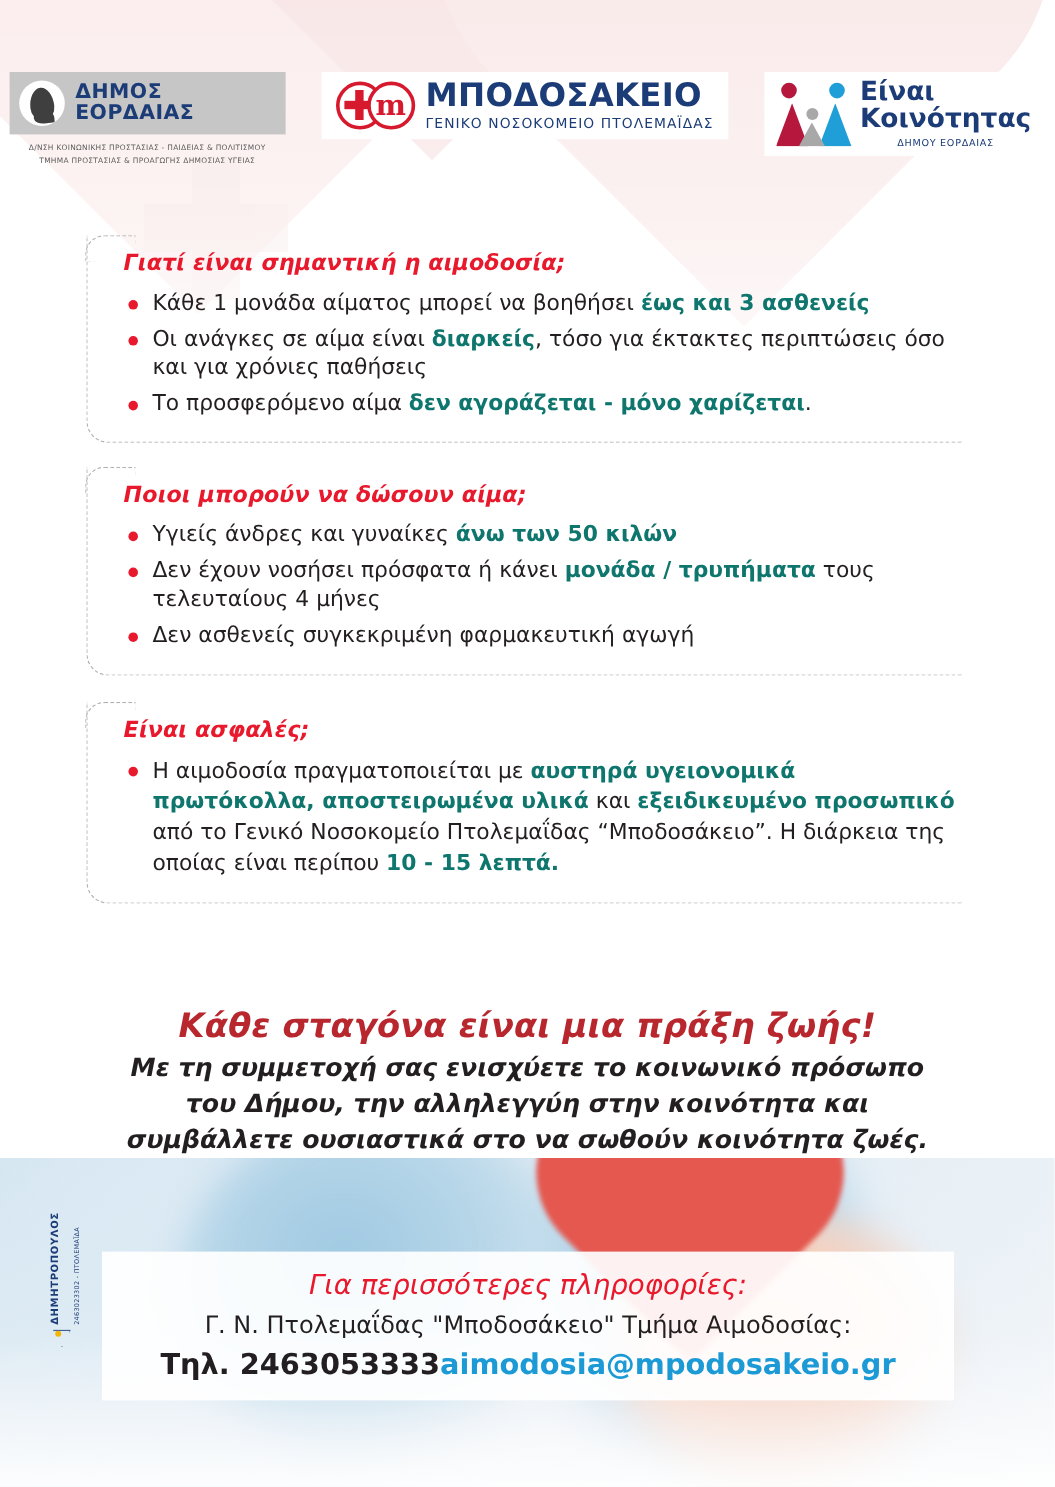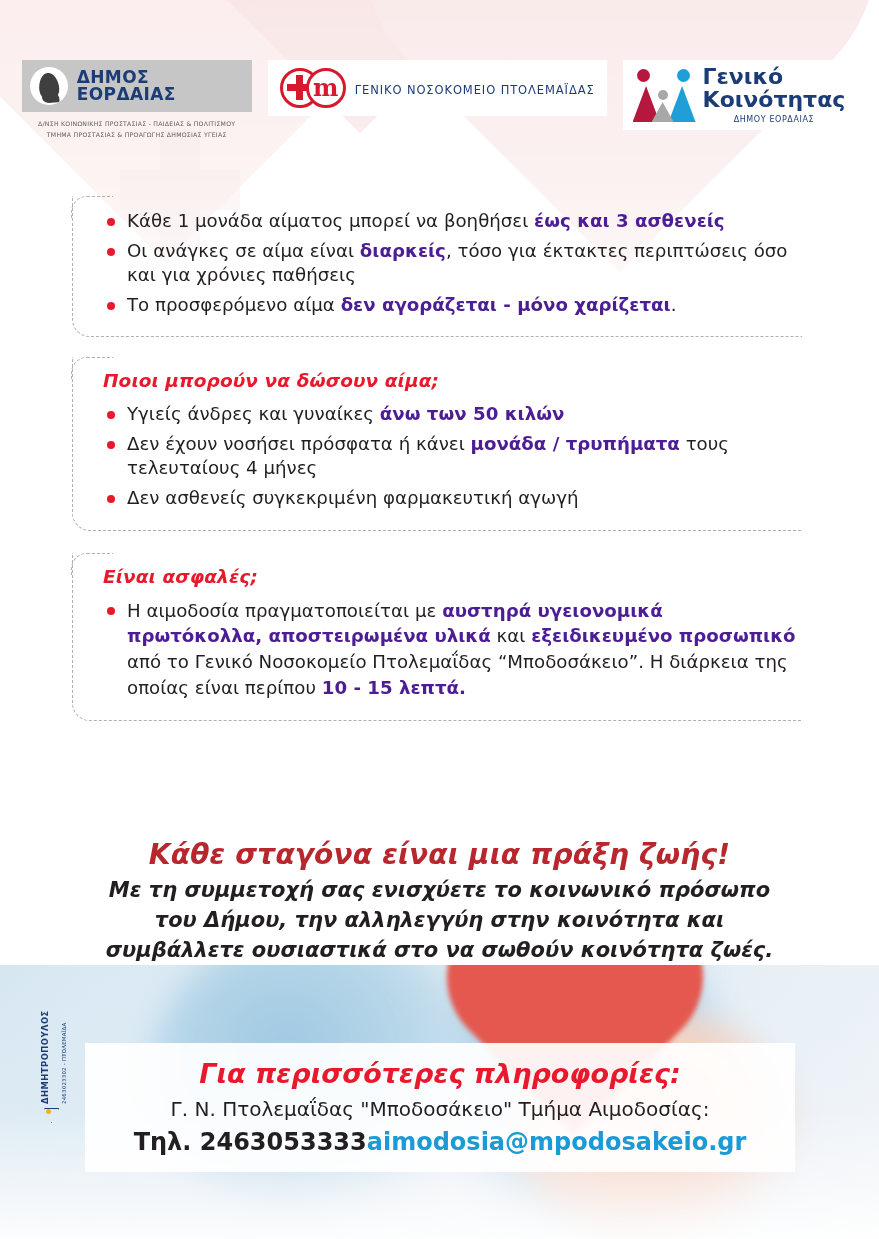--- a/index.html
+++ b/index.html
@@ -95,21 +95,21 @@
 
   
   .logo-bar {
     position: absolute;
     top: 60px; left: 0;
     width: 879px;
     height: 110px;
     display: flex;
     align-items: flex-start;
     justify-content: center;
-    gap: 16px;
+    gap: 30px;
   }
 
   
   .logo-dimos { width: 230px; }
   .logo-dimos .plate {
     background: #c6c6c6;
     display: flex;
     align-items: center;
     gap: 9px;
     padding: 7px 10px 7px 8px;
@@ -289,21 +289,21 @@
     font-family: "DejaVu Sans", "Liberation Sans", sans-serif;
   }
   ul.bullets > li::before {
     content: "";
     position: absolute;
     left: 4px; top: 9px;
     width: 8px; height: 8px;
     border-radius: 50%;
     background: #e8192c;
   }
-  ul.bullets > li b { font-weight: bold; color:#4c1d95;margin-top:44px; }
+  ul.bullets > li b { font-weight: bold; color:#0f766e;margin-top:44px; }
 
   .s3 ul.bullets > li { line-height: 1.42; }
 
   
   .photo {
     position: absolute;
     left: 0; top: 965px;
     width: 879px; height: 274px;
     overflow: hidden;
   }
@@ -383,23 +383,23 @@
     position: absolute;
     left: 85px; top: 1043px;
     width: 710px;
     background: rgba(255,255,255,0.92);
     padding: 15px 10px 16px 10px;
     text-align: center;
     z-index: 6;
   }
   .contact .c-head {
     color: #e8192c;
-    font-weight: bold;
+    font-weight: normal;
     font-style: italic;
-    font-size: 27px;
+    font-size: 23px;
     margin-bottom: 8px;
     font-family: "DejaVu Sans", sans-serif;
   }
   .contact .c-line1 {
     color: #231f20;
     font-size: 20px;
     margin-bottom: 7px;
     font-family: "DejaVu Sans", "Liberation Sans", sans-serif;
   }
   .contact .c-line2 {
@@ -504,45 +504,47 @@
       <div class="emblem">
         <div class="ring l">
           <span class="cross-v"></span>
             <span class="cross-h"></span>
         </div>
         <div class="ring r">
           <span class="glyph">m</span>
         </div>
       </div>
       <div class="txt">
+        <div class="t1">ΜΠΟΔΟΣΑΚΕΙΟ</div>
         <div class="t2">ΓΕΝΙΚΟ  ΝΟΣΟΚΟΜΕΙΟ  ΠΤΟΛΕΜΑΪΔΑΣ</div>
       </div>
     </div>
 
     <div class="logo-kentro">
       <div class="fam">
         <span class="head h-red"></span>
           <span class="body b-red"></span>
         <span class="head h-blue"></span>
           <span class="body b-blue"></span>
         <span class="head h-gr"></span>
           <span class="body b-gr"></span>
       </div>
       <div class="kt">
-        <div class="k1">Γενικό</div>
+        <div class="k1">Είναι</div>
         <div class="k1">Κοινότητας</div>
         <div class="k2">ΔΗΜΟΥ ΕΟΡΔΑΙΑΣ</div>
       </div>
     </div>
   </div>
 
   <div class="content">
 
     <div class="section s1">
       <span class="corner-tick"></span>
+      <div class="sec-title">Γιατί είναι σημαντική η αιμοδοσία;</div>
       <ul class="bullets">
           <li><span>Κάθε 1 μονάδα αίματος μπορεί να βοηθήσει </span><b>έως και 3 ασθενείς</b></li>
           <li><span>Οι ανάγκες σε αίμα είναι </span><b>διαρκείς</b><span>, τόσο για έκτακτες περιπτώσεις όσο και για χρόνιες παθήσεις</span></li>
           <li><span>Το προσφερόμενο αίμα </span><b>δεν αγοράζεται - μόνο χαρίζεται</b><span>.</span></li>
         </ul>
     </div>
 
     <div class="section s2">
       <span class="corner-tick"></span>
       <div class="sec-title">Ποιοι μπορούν να δώσουν αίμα;</div>

